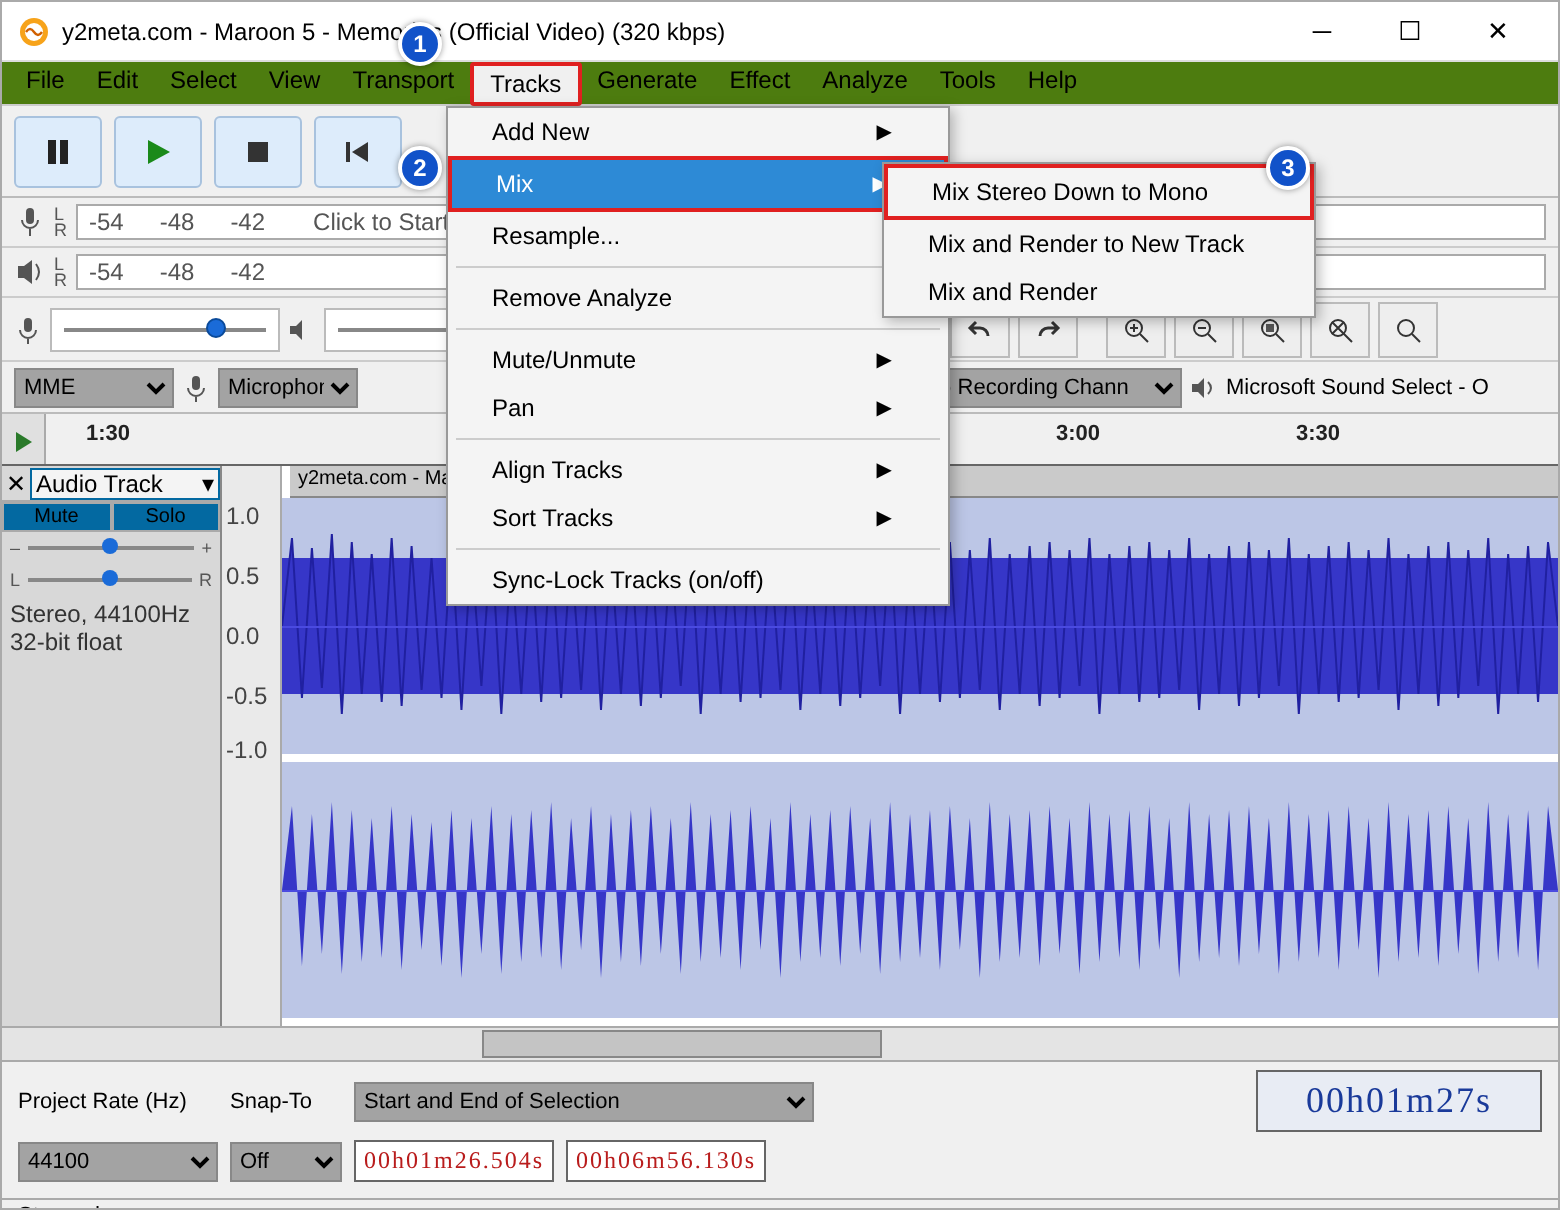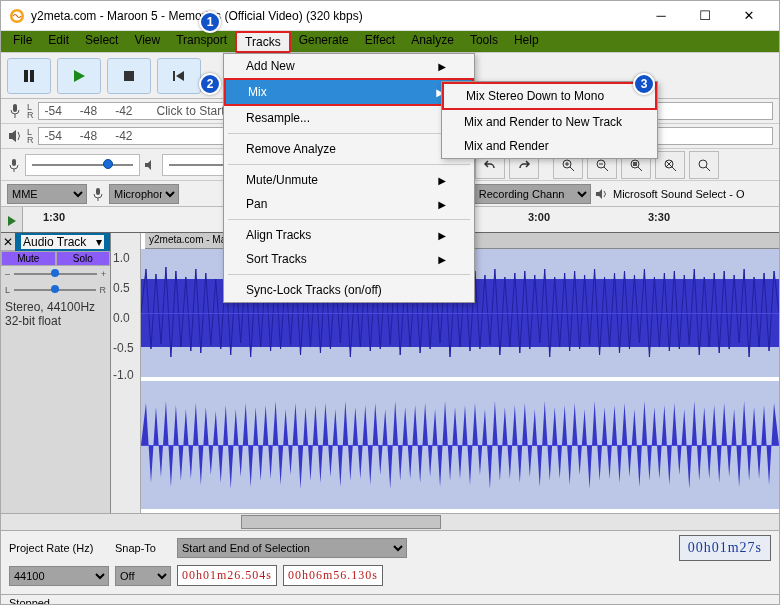--- a/index.html
+++ b/index.html
@@ -25,40 +25,40 @@
 .devrow{height:26px;background:#f0f0f0;border-bottom:1px solid #bbb;display:flex;align-items:center;padding:0 6px;gap:4px}
 select.dev{height:20px;border:1px solid #888;background:#a3a3a3;font-size:11px}
 .ruler{height:26px;background:#f0f0f0;border-bottom:1px solid #666;position:relative;display:flex}
 .ruler-pin{width:22px;height:100%;background:#e0e0e0;border-right:1px solid #aaa;display:flex;align-items:center;justify-content:center}
 .ruler-track{position:relative;flex:1}
 .ruler-label{position:absolute;top:4px;font-size:11px;font-weight:bold;color:#222}
 .track-area{height:280px;display:flex;background:#c0c0c0}
 .track-head{width:110px;background:#d8d8d8;border-right:1px solid #888}
 .th-top{display:flex;align-items:center;border-bottom:1px solid #aaa;height:18px}
 .th-top .close{width:14px;text-align:center;cursor:pointer}
-.th-top .name{flex:1;font-size:10px;padding:0 2px;background:#f4f4f4;border:6px solid #0369a1;display:flex;align-items:center;justify-content:space-between}
+.th-top .name{flex:1;font-size:10px;padding:0 2px;background:#f4f4f4;border:1px solid #0369a1;display:flex;align-items:center;justify-content:space-between}
 .th-btns{display:flex}
-.th-btns div{flex:1;text-align:center;font-size:10px;border:1px solid #aaa;background:#8b5cf6;padding:1px 0}
+.th-btns div{flex:1;text-align:center;font-size:10px;border:1px solid #aaa;background:#0369a1;padding:1px 0}
 .th-sl{height:16px;display:flex;align-items:center;padding:0 4px;font-size:9px;color:#555}
 .th-sl .bar{flex:1;height:2px;background:#888;margin:0 4px;position:relative}
 .th-sl .kn{position:absolute;top:-4px;left:45%;width:8px;height:8px;border-radius:50%;background:#1a6bd8}
 .th-info{font-size:10px;padding:2px 4px;color:#333}
 .wave-wrap{flex:1;background:#fff;position:relative;overflow:hidden}
 .wave-scale{position:absolute;left:0;top:0;width:30px;height:100%;background:#eaeaea;border-right:1px solid #aaa;font-size:9px;color:#444}
 .wave-scale div{position:absolute;left:2px}
 .wave-title{position:absolute;left:34px;top:0;height:16px;right:0;background:#cacaca;border-bottom:1px solid #888;font-size:10px;padding:1px 4px}
 .wave-ch{position:absolute;left:30px;right:0;background:#bcc6e6}
 .wave-ch .mid{position:absolute;top:50%;left:0;right:0;height:1px;background:#4a4ae0}
 .hscroll{height:18px;background:#e4e4e4;border-top:1px solid #aaa;border-bottom:1px solid #aaa;display:flex;align-items:center}
 .hscroll .thumb{height:14px;background:#c4c4c4;border:1px solid #888}
 .bottom{background:#f0f0f0;padding:4px 8px}
 .brow{display:flex;align-items:center;gap:6px;margin-bottom:4px}
 .blabel{font-size:11px}
 .timedisp{font-family:"Segoe UI";background:#fff;border:1px solid #666;padding:2px 4px;letter-spacing:1px;font-size:12px;color:#b91c1c}
-.timedisp.big{font-size:14px;padding:4px 8px;color:#1a3a9a;background:#e8ecf4}
+.timedisp.big{font-size:18px;padding:4px 24px;color:#1a3a9a;background:#e8ecf4}
 .status{height:20px;border-top:1px solid #aaa;padding:2px 8px;font-size:11px}
 
 .menu{position:absolute;background:#f4f4f4;border:1px solid #999;box-shadow:2px 2px 6px rgba(0,0,0,.25);z-index:100}
 .menu-item{padding:5px 28px 5px 22px;font-size:12px;display:flex;align-items:center;justify-content:space-between;min-width:200px;cursor:default}
 .menu-item.hl{background:#2d8ad6;color:#fff;border:2px solid #e02020}
 .menu-item.hl2{border:2px solid #e02020}
 .menu-sep{height:1px;background:#ccc;margin:3px 4px}
 .menu .arrow{font-size:10px}
 .numcircle{position:absolute;width:22px;height:22px;border-radius:50%;background:#1152c9;color:#fff;border:2px solid #fff;box-shadow:0 0 3px rgba(0,0,0,.4);display:flex;align-items:center;justify-content:center;font-weight:bold;font-size:12px;z-index:200}
 svg{display:block}

